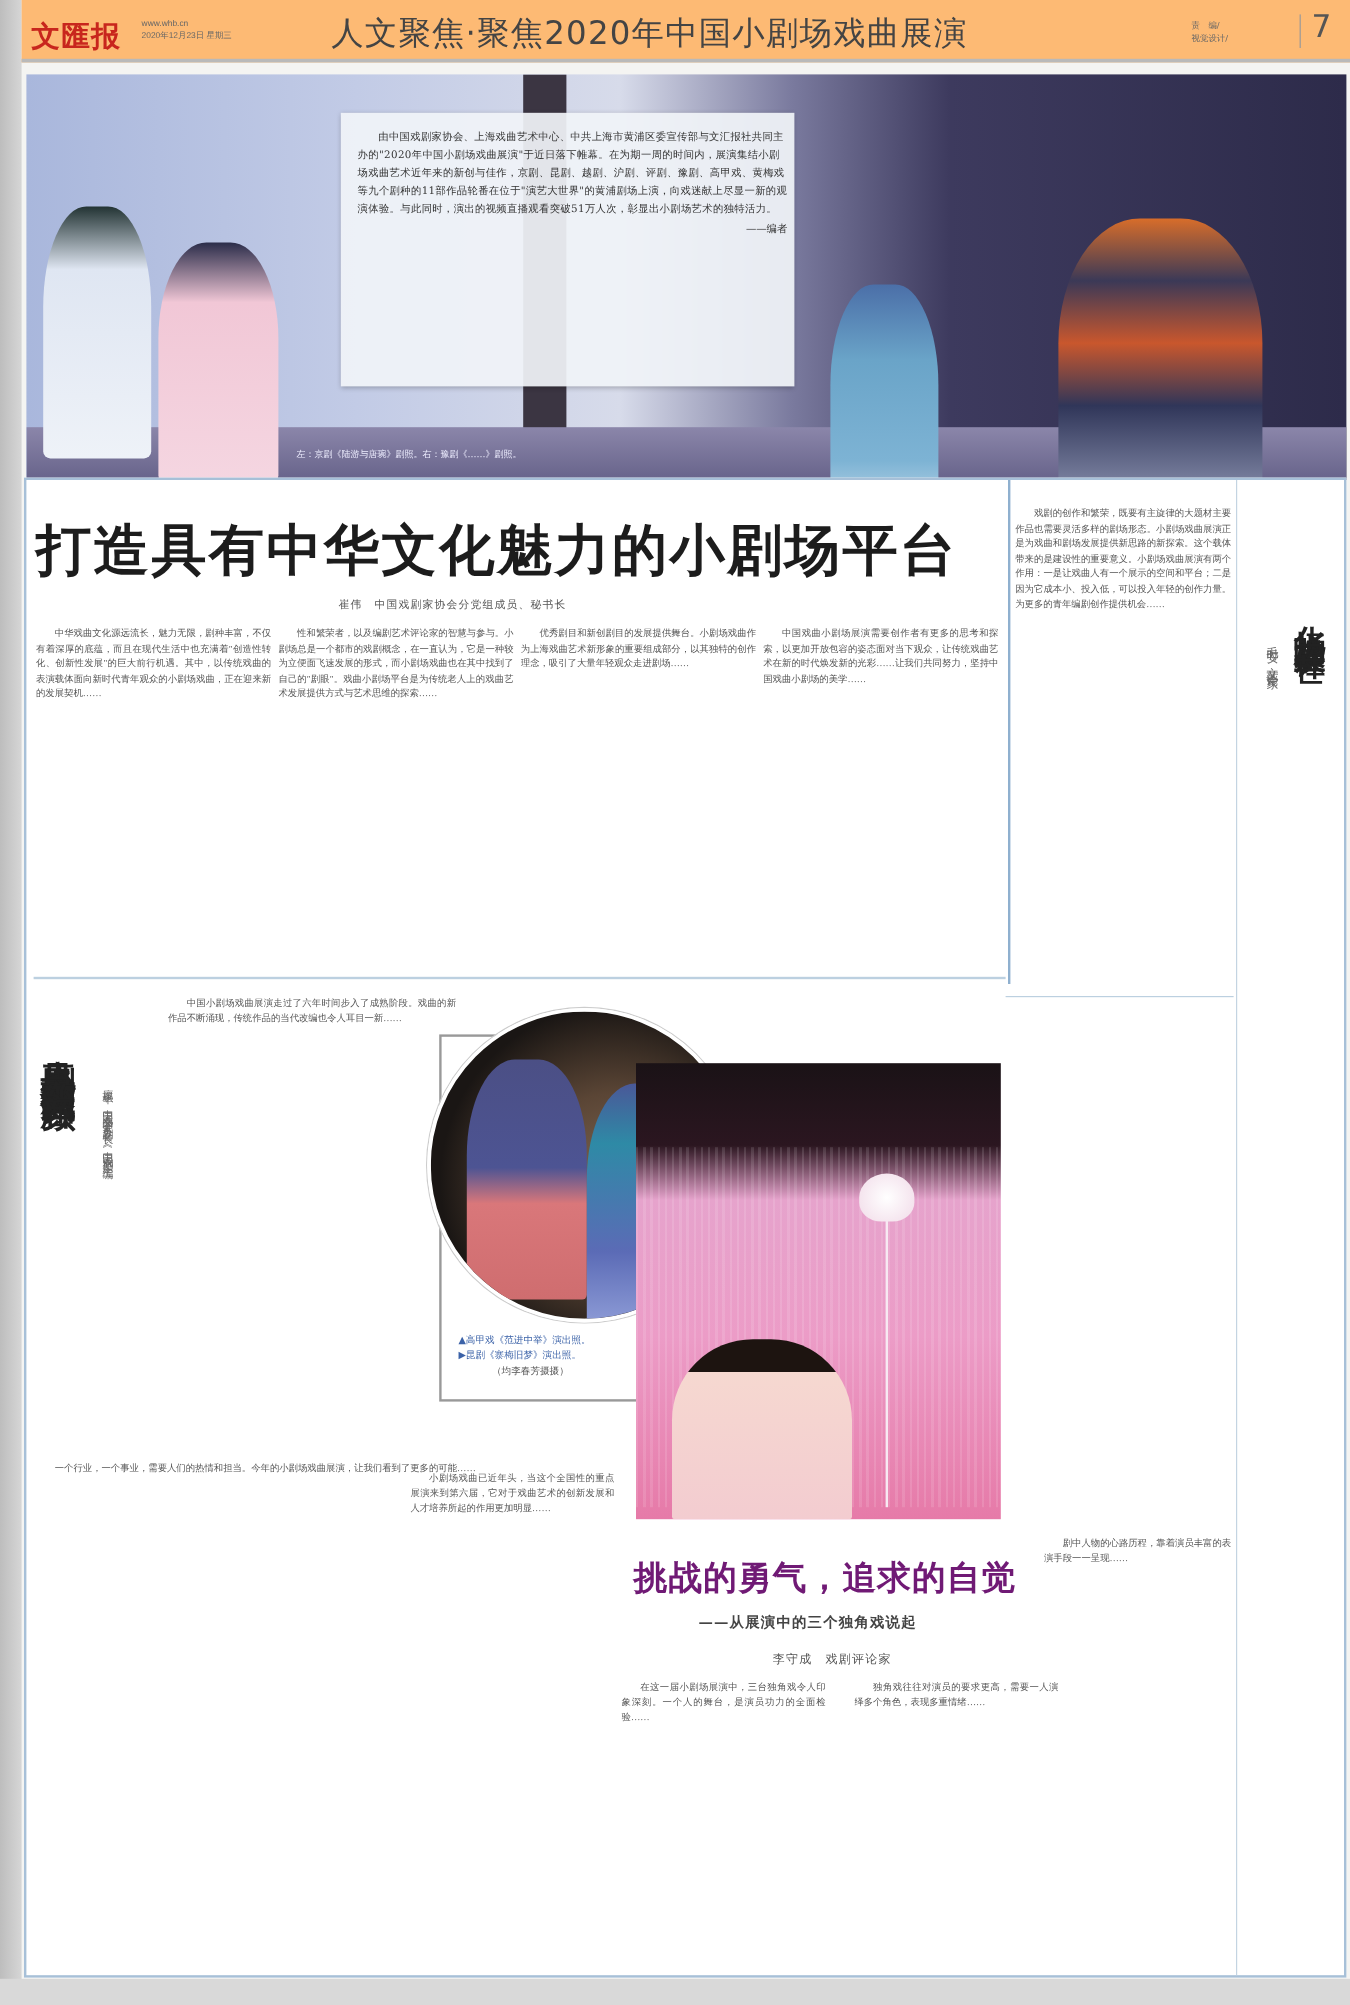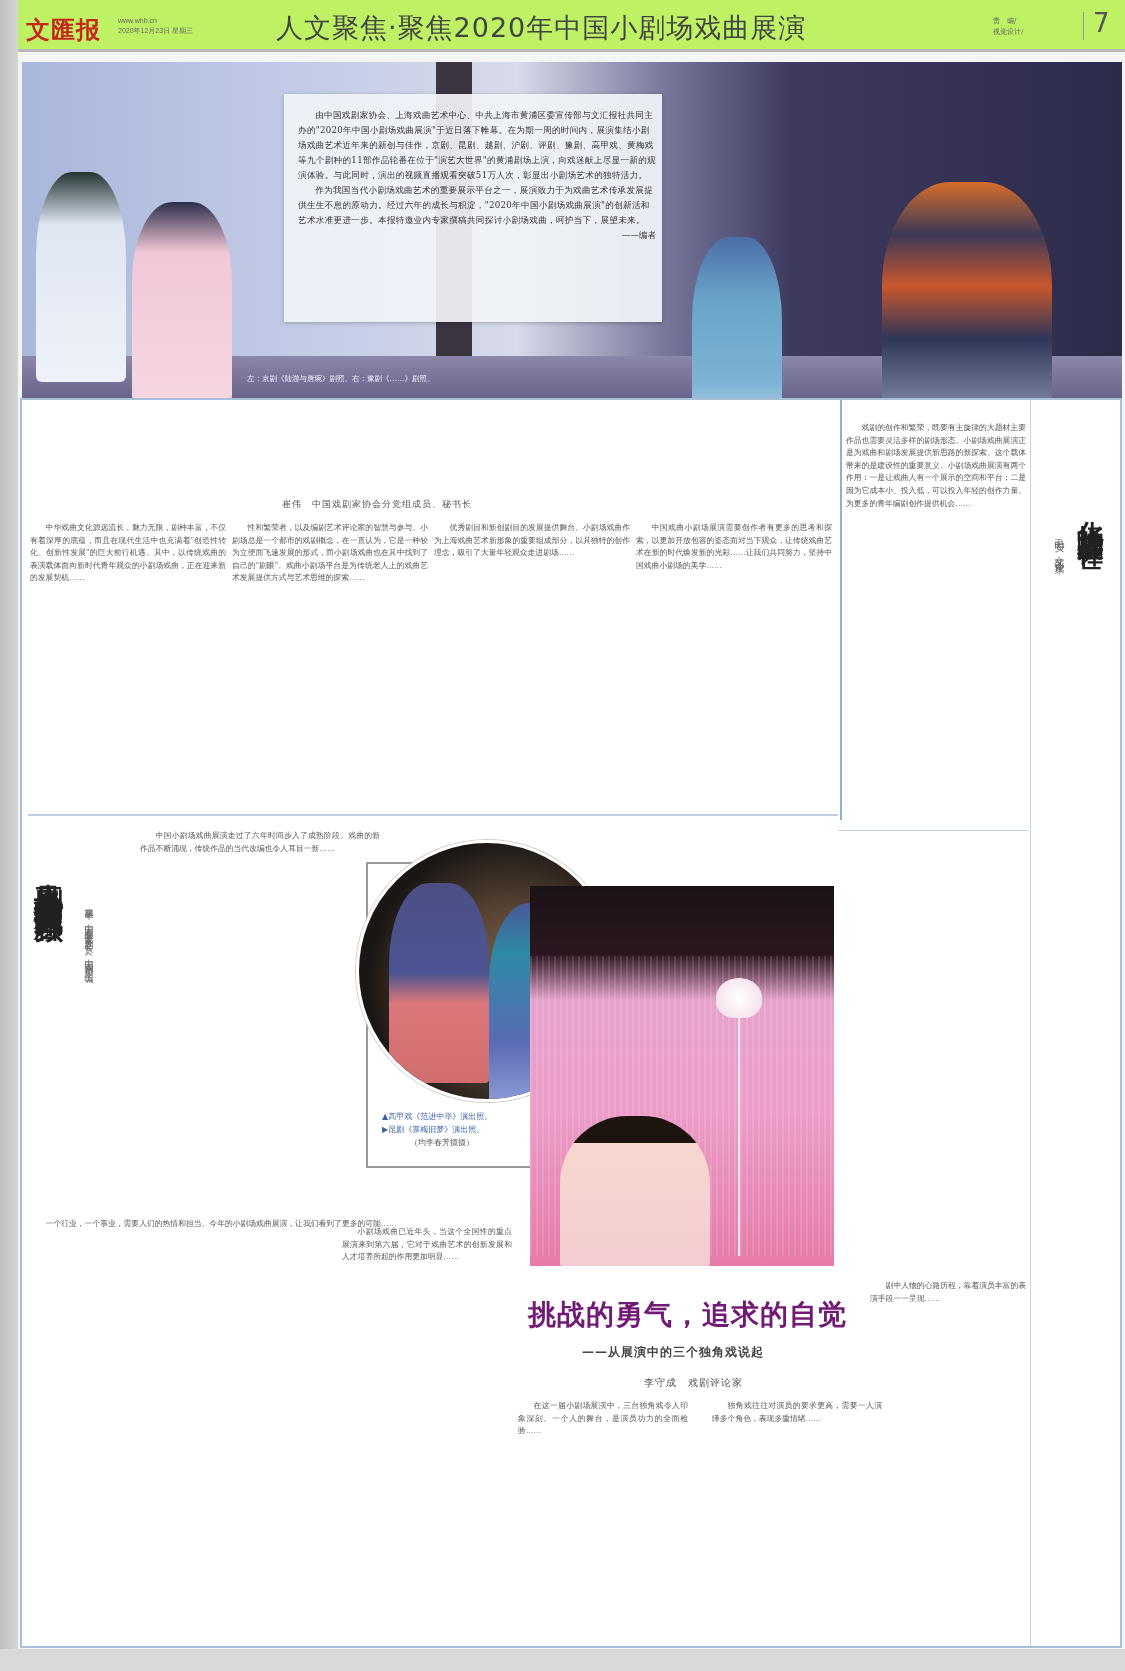--- a/index.html
+++ b/index.html
@@ -2,21 +2,21 @@
 <html><head>
 <meta charset="utf-8">
 <style>
   * { box-sizing: border-box; margin: 0; padding: 0; }
   html, body { width: 1125px; height: 1671px; overflow: hidden; }
   body { background: #f4f4f2; font-family: "DejaVu Serif", serif; color: #333; position: relative; }
   .left-gutter { position: absolute; left: 0; top: 0; width: 18px; height: 1671px; background: linear-gradient(90deg,#bdbdbd,#d6d6d6); }
   .bottom-gutter { position: absolute; left: 0; bottom: 0; width: 1125px; height: 22px; background: #d9d9d9; }
 
   
-  .masthead { position: absolute; left: 18px; top: 0; width: 1107px; height: 52px; background: #bef264; border-bottom: 3px solid #b9b9b9; }
+  .masthead { position: absolute; left: 18px; top: 0; width: 1107px; height: 52px; background: #fdba74; border-bottom: 3px solid #b9b9b9; }
   .logo { position: absolute; left: 8px; top: 14px; font-family: "DejaVu Serif", serif; font-weight: bold; font-size: 24px; color: #c8261d; letter-spacing: 1px; }
   .mast-meta { position: absolute; left: 100px; top: 16px; font-size: 7px; line-height: 10px; color: #666; font-family: Liberation Sans, sans-serif; }
   .section-title { position: absolute; left: 258px; top: 10px; font-family: "DejaVu Sans", sans-serif; font-size: 27px; color: #444; letter-spacing: 1px; }
   .editors { position: absolute; left: 975px; top: 16px; font-size: 7px; line-height: 11px; color: #666; text-align: left; }
   .page-sep { position: absolute; left: 1065px; top: 12px; width: 1px; height: 28px; background: #999; }
   .page-num { position: absolute; left: 1075px; top: 8px; font-family: "DejaVu Sans", sans-serif; font-size: 26px; color: #555; }
 
   
   .hero { position: absolute; left: 22px; top: 62px; width: 1100px; height: 338px; overflow: hidden;
     background: linear-gradient(90deg,#a9b7dc 0%,#c2cbe6 25%,#d7dbea 45%,#7a7a9e 58%,#3d3a5e 70%,#2d2b4a 100%); }
@@ -84,27 +84,27 @@
 
 <section class="hero">
   <div class="pillar"></div>
   <div class="stage-floor"></div>
   <div class="fig fig1"></div>
   <div class="fig fig2"></div>
   <div class="fig fig3"></div>
   <div class="fig fig4"></div>
   <div class="intro-box">
     <p>由中国戏剧家协会、上海戏曲艺术中心、中共上海市黄浦区委宣传部与文汇报社共同主办的"2020年中国小剧场戏曲展演"于近日落下帷幕。在为期一周的时间内，展演集结小剧场戏曲艺术近年来的新创与佳作，京剧、昆剧、越剧、沪剧、评剧、豫剧、高甲戏、黄梅戏等九个剧种的11部作品轮番在位于"演艺大世界"的黄浦剧场上演，向戏迷献上尽显一新的观演体验。与此同时，演出的视频直播观看突破51万人次，彰显出小剧场艺术的独特活力。</p>
-    <p>作为我国当代小剧场戏曲艺术的重要展示平台之一，展演致力于为戏曲艺术传承发展提供生生不息的原动力。经过六年的成长与积淀，"2020年中国小剧场戏曲展演"的创新活和艺术水准更进一步。本报特邀业内专家撰稿共同探讨小剧场戏曲，呵护当下，展望未来。</p>
     <div class="sign">——编者</div>
   </div>
   <div class="hero-caption">左：京剧《陆游与唐琬》剧照。右：豫剧《……》剧照。</div>
 </section>
 
 <main class="frame">
+  <h1 class="headline">打造具有中华文化魅力的小剧场平台</h1>
   <div class="byline1">崔伟　中国戏剧家协会分党组成员、秘书长</div>
 
   <div class="col" style="left:8px;top:122px;width:196px;height:290px;">
       <p>中华戏曲文化源远流长，魅力无限，剧种丰富，不仅有着深厚的底蕴，而且在现代生活中也充满着"创造性转化、创新性发展"的巨大前行机遇。其中，以传统戏曲的表演载体面向新时代青年观众的小剧场戏曲，正在迎来新的发展契机……</p>
     </div>
   <div class="col" style="left:210px;top:122px;width:196px;height:290px;">
       <p>性和繁荣者，以及编剧艺术评论家的智慧与参与。小剧场总是一个都市的戏剧概念，在一直认为，它是一种较为立便面飞速发展的形式，而小剧场戏曲也在其中找到了自己的"剧眼"。戏曲小剧场平台是为传统老人上的戏曲艺术发展提供方式与艺术思维的探索……</p>
     </div>
   <div class="col" style="left:412px;top:122px;width:196px;height:290px;">
       <p>优秀剧目和新创剧目的发展提供舞台。小剧场戏曲作为上海戏曲艺术新形象的重要组成部分，以其独特的创作理念，吸引了大量年轻观众走进剧场……</p>

